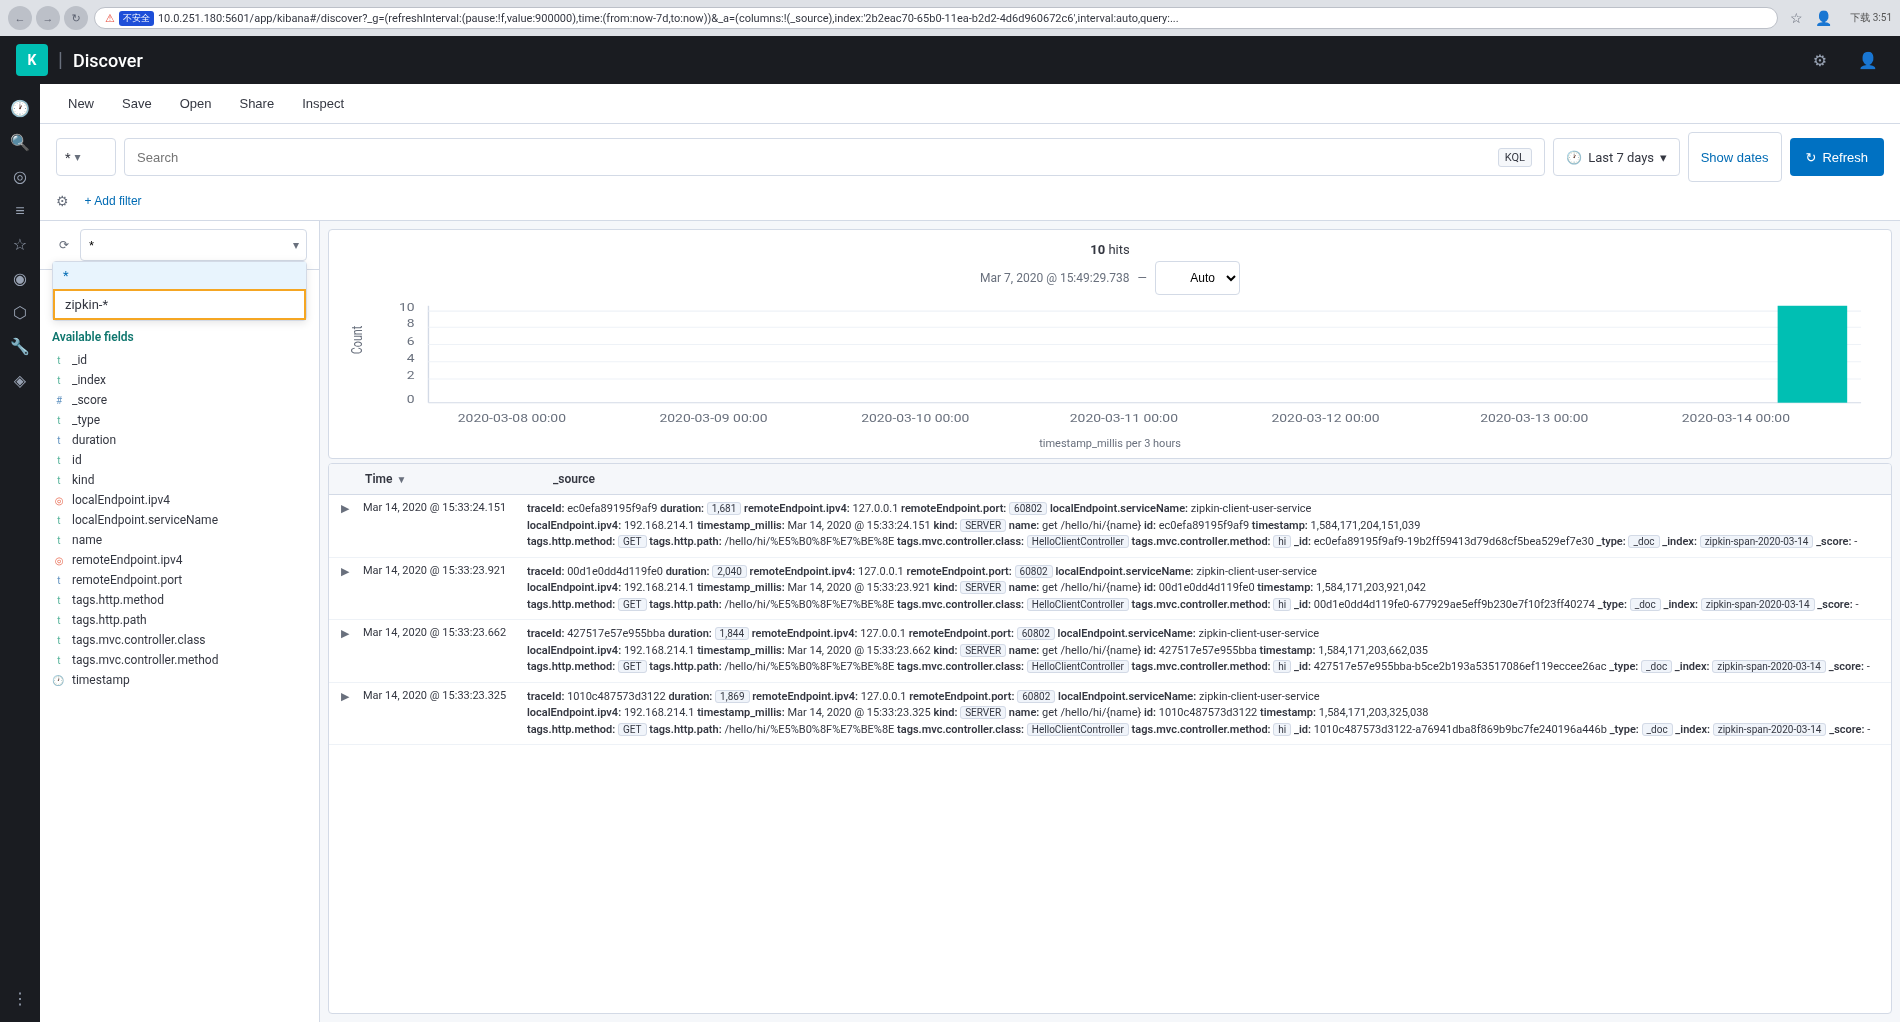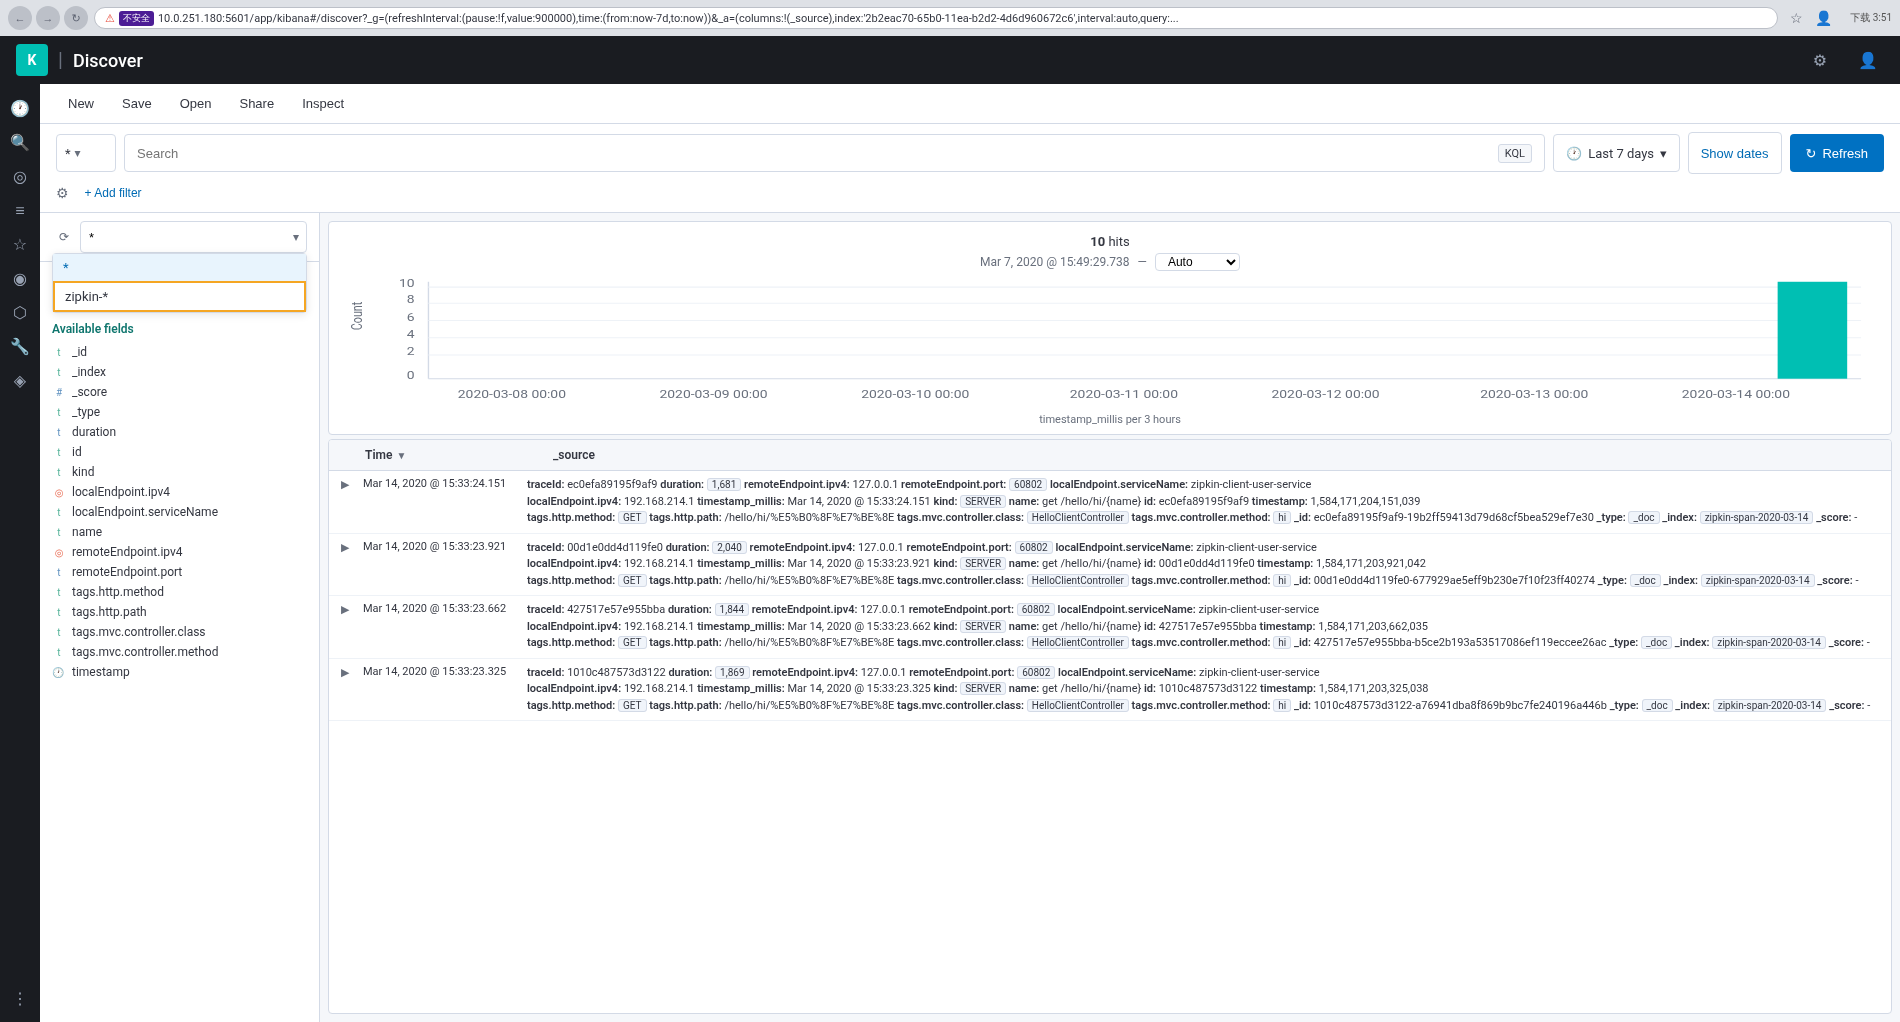--- a/index.html
+++ b/index.html
@@ -2,21 +2,21 @@
 <html><head>
   <meta charset="utf-8">
   <style>
     * { box-sizing: border-box; margin: 0; padding: 0; }
     body { font-family: -apple-system, BlinkMacSystemFont, 'Segoe UI', Roboto, sans-serif; font-size: 12px; background: #f5f7fa; color: #343741; overflow: hidden; }
 
     
     .browser-bar { height: 36px; background: #dee1e6; display: flex; align-items: center; padding: 0 8px; gap: 6px; }
     .browser-controls { display: flex; gap: 4px; align-items: center; }
     .browser-btn { width: 24px; height: 24px; border-radius: 50%; border: none; background: #bcc0c8; cursor: pointer; display: flex; align-items: center; justify-content: center; font-size: 11px; color: #5a5f6e; }
-    .security-badge { background: #4c1d95; color: white; font-size: 9px; padding: 1px 4px; border-radius: 3px; }
+    .security-badge { background: #1d4ed8; color: white; font-size: 9px; padding: 1px 4px; border-radius: 3px; }
     .address-bar { flex: 1; height: 22px; background: white; border: 1px solid #bcc0c8; border-radius: 11px; padding: 0 10px; font-size: 11px; display: flex; align-items: center; gap: 4px; overflow: hidden; }
     .address-text { flex: 1; white-space: nowrap; overflow: hidden; text-overflow: ellipsis; font-size: 11px; color: #343741; }
     .browser-actions { display: flex; gap: 4px; }
     .browser-action-btn { width: 24px; height: 24px; border: none; background: transparent; cursor: pointer; border-radius: 4px; display: flex; align-items: center; justify-content: center; font-size: 14px; color: #5a5f6e; }
 
     
     .app-container { display: flex; flex-direction: column; height: calc(100vh - 36px); }
 
     
     .app-header { height: 48px; background: #1a1c21; display: flex; align-items: center; padding: 0 16px; gap: 16px; flex-shrink: 0; }
@@ -31,21 +31,21 @@
 
     
     .search-bar-container { background: #fff; padding: 8px 16px; border-bottom: 1px solid #d3dae6; flex-shrink: 0; }
     .search-row { display: flex; align-items: center; gap: 8px; }
     .index-selector { display: flex; align-items: center; gap: 4px; padding: 0 8px; height: 38px; border: 1px solid #d3dae6; border-radius: 4px; background: white; cursor: pointer; min-width: 60px; }
     .index-selector-text { font-size: 13px; }
     .search-input-wrapper { flex: 1; display: flex; align-items: center; border: 1px solid #d3dae6; border-radius: 4px; height: 38px; padding: 0 12px; background: white; }
     .search-input { border: none; outline: none; flex: 1; font-size: 13px; }
     .kql-badge { padding: 2px 6px; background: #f5f7fa; border-radius: 3px; font-size: 11px; color: #343741; border: 1px solid #d3dae6; cursor: pointer; }
     .time-filter { display: flex; align-items: center; gap: 6px; padding: 0 12px; height: 38px; border: 1px solid #d3dae6; border-radius: 4px; background: white; cursor: pointer; font-size: 13px; }
-    .show-dates-btn { padding: 0 12px; height: 42px; border: 1px solid #d3dae6; border-radius: 4px; background: white; cursor: pointer; font-size: 13px; color: #006bb4; }
+    .show-dates-btn { padding: 0 12px; height: 50px; border: 1px solid #d3dae6; border-radius: 4px; background: white; cursor: pointer; font-size: 13px; color: #006bb4; }
     .refresh-btn { padding: 0 16px; height: 38px; border: none; border-radius: 4px; background: #0071c2; cursor: pointer; font-size: 13px; color: white; display: flex; align-items: center; gap: 6px; }
 
     .filter-row { display: flex; align-items: center; gap: 8px; padding-top: 8px; }
     .add-filter-btn { display: flex; align-items: center; gap: 4px; padding: 4px 8px; border: none; background: transparent; cursor: pointer; font-size: 12px; color: #006bb4; }
 
     
     .main-layout { display: flex; flex: 1; overflow: hidden; }
 
     
     .sidebar { width: 280px; background: #fff; border-right: 1px solid #d3dae6; display: flex; flex-direction: column; overflow: hidden; flex-shrink: 0; }
@@ -62,21 +62,21 @@
     .fields-section-title { font-size: 12px; font-weight: 600; color: #0f766e; margin-bottom: 6px; }
     .field-item { display: flex; align-items: center; gap: 6px; padding: 3px 0; font-size: 12px; cursor: pointer; }
     .field-type-icon { width: 14px; text-align: center; color: #69707d; font-size: 10px; }
     .field-name { flex: 1; color: #343741; }
 
     
     .content-area { flex: 1; display: flex; flex-direction: column; overflow: hidden; background: #f5f7fa; }
 
     
     .chart-container { background: white; margin: 8px 8px 0 8px; border: 1px solid #d3dae6; border-radius: 4px; padding: 12px 16px 8px 16px; flex-shrink: 0; }
-    .auto-select { padding: 0 8px; border: 1px solid #d3dae6; border-radius: 4px; font-size: 12px; background: white; cursor: pointer; }
+    .auto-select { padding: 8px 8px; border: 1px solid #d3dae6; border-radius: 4px; font-size: 12px; background: white; cursor: pointer; text-align: right; }
 
     .chart-area { position: relative; height: 140px; }
     .chart-svg { width: 100%; height: 100%; }
     .bar-green { fill: #00bfb3; }
     .axis-line { stroke: #d3dae6; stroke-width: 1; }
     .axis-text { font-size: 10px; fill: #69707d; }
     .count-label { font-size: 10px; fill: #69707d; }
 
     
     .results-container { flex: 1; overflow: auto; margin: 4px 8px 8px 8px; background: white; border: 1px solid #d3dae6; border-radius: 4px; }

